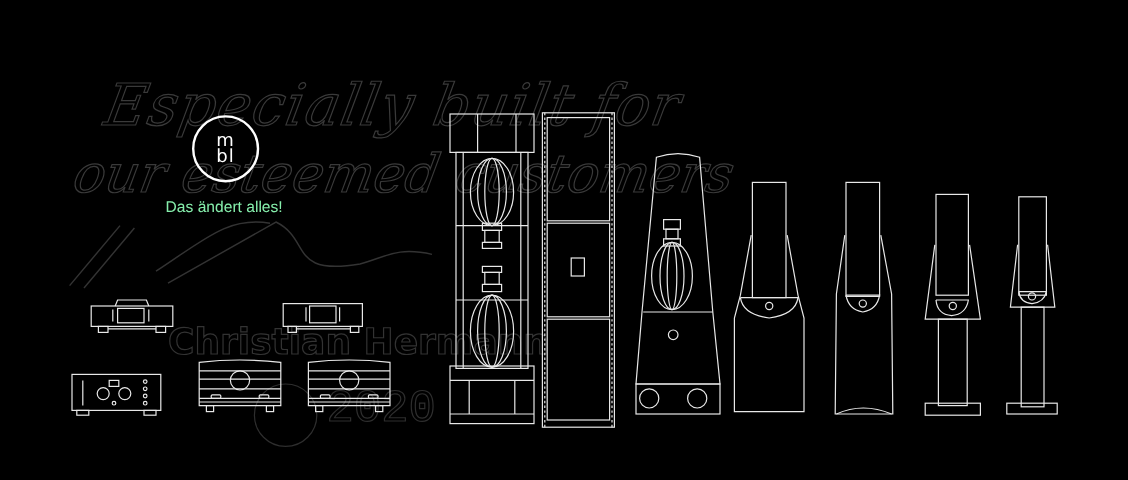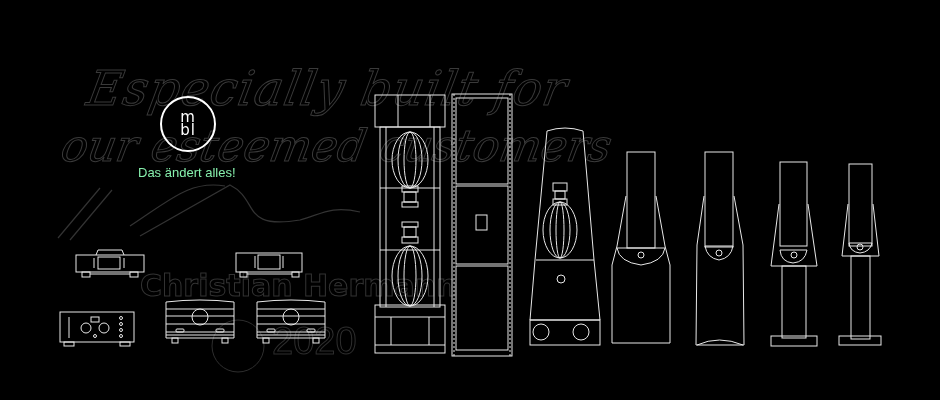--- a/index.html
+++ b/index.html
@@ -2,21 +2,21 @@
 <html><head>
 <meta charset="utf-8">
 <style>
   html, body { margin: 0; padding: 0; background: #000; }
   body { width: 940px; height: 400px; overflow: hidden; position: relative; font-family: "DejaVu Sans", sans-serif; }
   .banner { position: absolute; left: 0; top: 0; width: 940px; height: 400px; background: #000; }
   .watermark { position: absolute; font-family: "DejaVu Serif", serif; font-style: italic; color: transparent; -webkit-text-stroke: 1px #3a3a3a; white-space: nowrap; pointer-events: none; }
   .wm1 { left: 88px; top: 60px; font-size: 48px; letter-spacing: 1px; transform: skewX(-10deg); }
   .wm2 { left: 62px; top: 120px; font-size: 44px; transform: skewX(-10deg); }
   .wm3 { left: 140px; top: 268px; font-size: 30px; font-style: normal; font-family: "DejaVu Sans", sans-serif; font-weight: bold; -webkit-text-stroke: 1px #333; }
-  .wm4 { left: 272px; top: 320px; font-size: 38px; font-style: normal; font-family: Liberation Sans, sans-serif; -webkit-text-stroke: 1px #2e2e2e; }
+  .wm4 { left: 272px; top: 320px; font-size: 38px; font-style: normal; font-family: Liberation Mono, monospace; -webkit-text-stroke: 1px #2e2e2e; }
   .logo { position: absolute; left: 160px; top: 96px; width: 56px; height: 56px; border: 2px solid #fff; border-radius: 50%; box-sizing: border-box; display: flex; flex-direction: column; align-items: center; justify-content: center; }
   .logo-text { color: #fff; font-family: "DejaVu Sans", sans-serif; font-size: 15px; line-height: 13px; text-align: center; letter-spacing: 1px; }
   .tagline { position: absolute; left: 138px; top: 165px; color: #86efac; font-family: Liberation Sans, sans-serif; font-size: 13px; }
   svg.art { position: absolute; left: 0; top: 0; }
   svg.art * { fill: none; stroke: #e8e8e8; stroke-width: 1; }
   svg.art .sig { stroke: #333; stroke-width: 1.2; }
   svg.art .dim { stroke: #2e2e2e; }
 </style>
 </head>
 <body>

